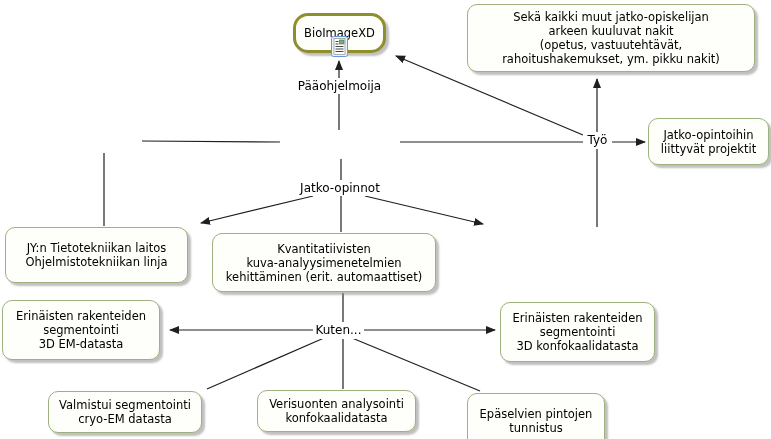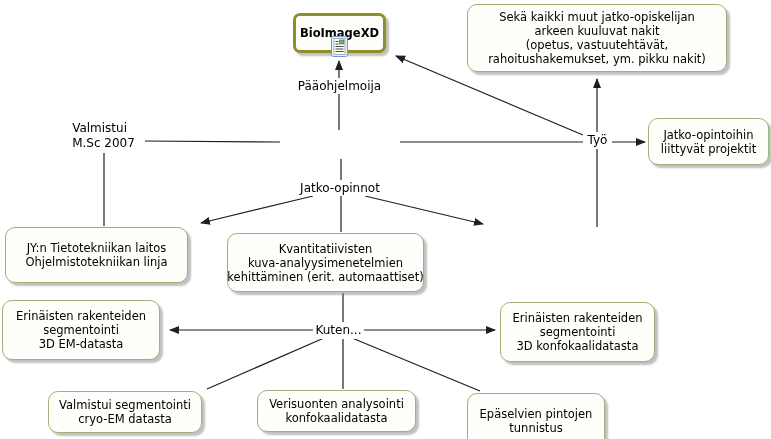--- a/index.html
+++ b/index.html
@@ -13,22 +13,21 @@
     position:absolute; z-index:2;
     display:flex; align-items:center; justify-content:center;
     background:var(--node-bg,#fefefb);
     border:1.6px solid var(--node-border,#9eb17f);
     border-radius:10px;
     box-shadow:3px 3px 2px rgba(140,140,140,0.55);
     padding:2px 4px;
   }
   .node.strong {
     border:3.5px solid var(--strong-border,#8e8e2a);
-    border-radius:7px;
-    font-weight:bold;
+    border-radius:15px;
   }
   .txt {
     white-space:pre; text-align:center;
     font-size:11.5px; line-height:14px; color:#000;
   }
   .edge-label {
     position:absolute; z-index:2;
     display:flex; align-items:center; justify-content:center;
     background:var(--background,#ffffff);
     font-size:12px; line-height:15px; color:#000;
@@ -71,39 +70,39 @@
     <rect x="0.5" y="0.5" width="16" height="20" rx="2" fill="#eaf2fc" stroke="#6a96d8"></rect>
     <rect x="3" y="2.5" width="11" height="16" fill="#ffffff" stroke="#8a8a8a" stroke-width="0.7"></rect>
     <rect x="8.5" y="4" width="4.5" height="4" fill="#7ab05a" stroke="#446688" stroke-width="0.6"></rect>
     <line x1="4.5" y1="5.5" x2="7.5" y2="5.5" stroke="#333" stroke-width="0.9"></line>
     <line x1="4.5" y1="8" x2="7.5" y2="8" stroke="#333" stroke-width="0.9"></line>
     <line x1="4.5" y1="10.5" x2="12.5" y2="10.5" stroke="#333" stroke-width="0.9"></line>
     <line x1="4.5" y1="13" x2="12.5" y2="13" stroke="#333" stroke-width="0.9"></line>
     <line x1="4.5" y1="15.5" x2="12.5" y2="15.5" stroke="#333" stroke-width="0.9"></line>
   </svg>
 
-  <div class="node" style="left:467px;top:4px;width:260px;height:68px">
+  <div class="node" style="left:467px;top:4px;width:288px;height:68px">
     <span class="txt">Sekä kaikki muut jatko-opiskelijan
 arkeen kuuluvat nakit
 (opetus, vastuutehtävät,
 rahoitushakemukset, ym. pikku nakit)</span>
   </div>
 
 
   <div class="node" style="left:648px;top:118px;width:121px;height:47px">
     <span class="txt">Jatko-opintoihin
 liittyvät projektit</span>
   </div>
 
   <div class="node" style="left:5px;top:227px;width:183px;height:56px">
     <span class="txt">JY:n Tietotekniikan laitos
 Ohjelmistotekniikan linja</span>
   </div>
 
-  <div class="node" style="left:227px;top:233px;width:197px;height:59px">
+  <div class="node" style="left:212px;top:233px;width:224px;height:59px">
     <span class="txt">Kvantitatiivisten
 kuva-analyysimenetelmien
 kehittäminen (erit. automaattiset)</span>
   </div>
 
 
   <div class="node" style="left:2px;top:300px;width:158px;height:60px">
     <span class="txt">Erinäisten rakenteiden
 segmentointi
 3D EM-datasta</span>
@@ -124,19 +123,17 @@
     <span class="txt">Verisuonten analysointi
 konfokaalidatasta</span>
   </div>
 
   <div class="node" style="left:467px;top:393px;width:138px;height:56px">
     <span class="txt">Epäselvien pintojen
 tunnistus</span>
   </div>
 
   <div class="edge-label" style="left:295px;top:78px;width:89px;height:16px">Pääohjelmoija</div>
-  <div class="edge-label" style="left:62px;top:120px;width:83px;height:31px">Valmistui
-M.Sc 2007</div>
   <div class="edge-label" style="left:583px;top:132px;width:29px;height:17px">Työ</div>
   <div class="edge-label" style="left:298px;top:180px;width:84px;height:16px">Jatko-opinnot</div>
   <div class="edge-label" style="left:313px;top:322px;width:51px;height:17px">Kuten...</div>
 
 </div>
 
 </body></html>

